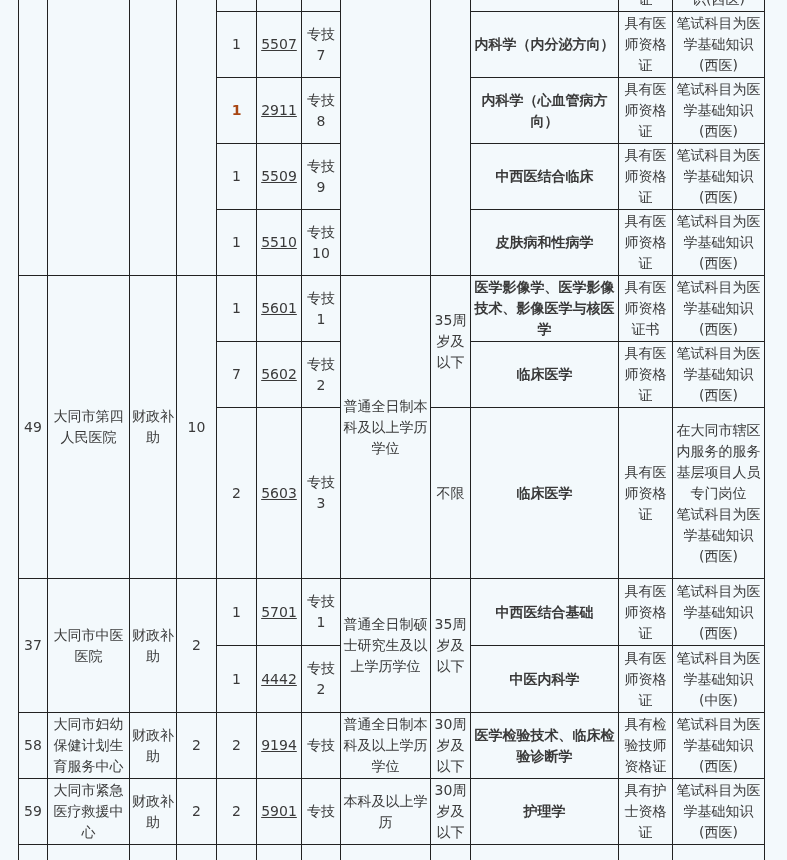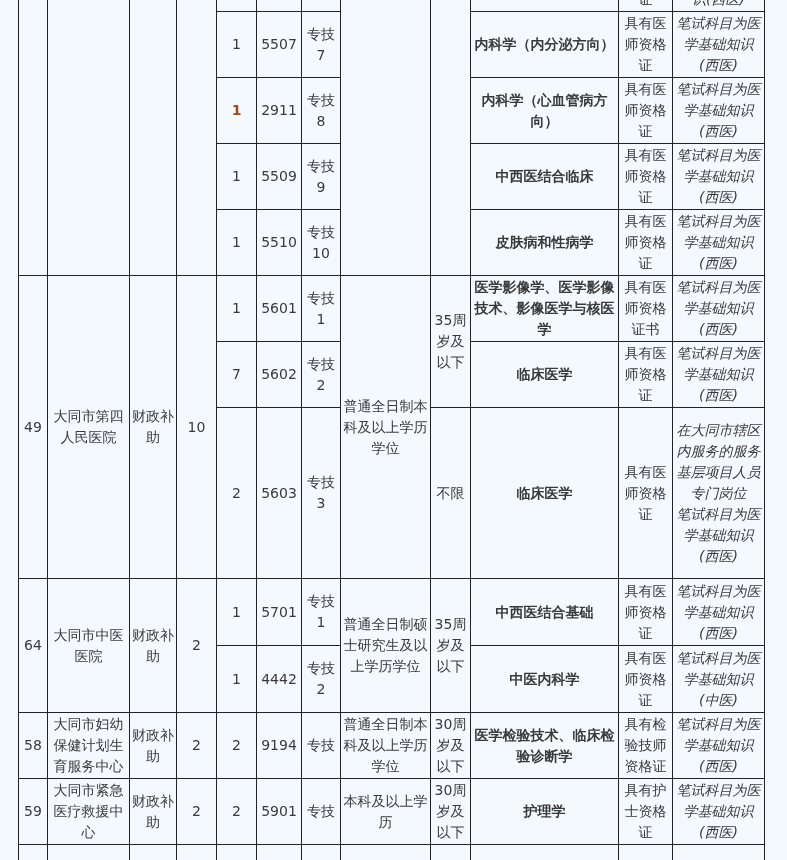--- a/index.html
+++ b/index.html
@@ -33,27 +33,27 @@
     vertical-align: middle;
     word-break: break-all;
     overflow: hidden;
   }
   
   td.col-serial        { width: 24px; }
   td.col-unit          { width: 77px; text-align: left; margin-left: 32px; }
   td.col-funding       { width: 42px; }
   td.col-total         { width: 35px; }
   td.col-count         { width: 35px; }
-  td.col-code          { width: 40px; }
+  td.col-code          { width: 40px; text-decoration: underline; }
   td.col-post          { width: 34px; }
   td.col-education     { width: 85px; font-family: Liberation Serif, serif; }
   td.col-age           { width: 35px; }
   td.col-major         { width: 143px; text-align: left; font-weight: bold; }
   td.col-qualification { width: 49px;  text-align: left; }
-  td.col-remark        { width: 87px;  text-align: left; font-style: italic; }
+  td.col-remark        { width: 87px;  text-align: left; }
   td.em    { color: #a84613; font-weight: bold; }
   td.vbottom { vertical-align: bottom; }
   td.vtop    { vertical-align: top; }
 </style>
 </head>
 <body>
 
 <div class="viewport">
   <div class="table-wrap">
     <table class="sched">
@@ -129,21 +129,21 @@
           <tr style="height: 171px;">
             <td class="col-count">2</td>
             <td class="col-code">5603</td>
             <td class="col-post">专技3</td>
             <td class="col-age">不限</td>
             <td class="col-major">临床医学</td>
             <td class="col-qualification">具有医师资格证</td>
             <td class="col-remark">在大同市辖区内服务的服务基层项目人员专门岗位<br>笔试科目为医学基础知识(西医)</td>
           </tr>
           <tr style="height: 67px;">
-            <td rowspan="2" class="col-serial">64</td>
+            <td rowspan="2" class="col-serial">37</td>
             <td rowspan="2" class="col-unit">大同市中医医院</td>
             <td rowspan="2" class="col-funding">财政补助</td>
             <td rowspan="2" class="col-total">2</td>
             <td class="col-count">1</td>
             <td class="col-code">5701</td>
             <td class="col-post">专技1</td>
             <td rowspan="2" class="col-education">普通全日制硕士研究生及以上学历学位</td>
             <td rowspan="2" class="col-age">35周岁及以下</td>
             <td class="col-major">中西医结合基础</td>
             <td class="col-qualification">具有医师资格证</td>

